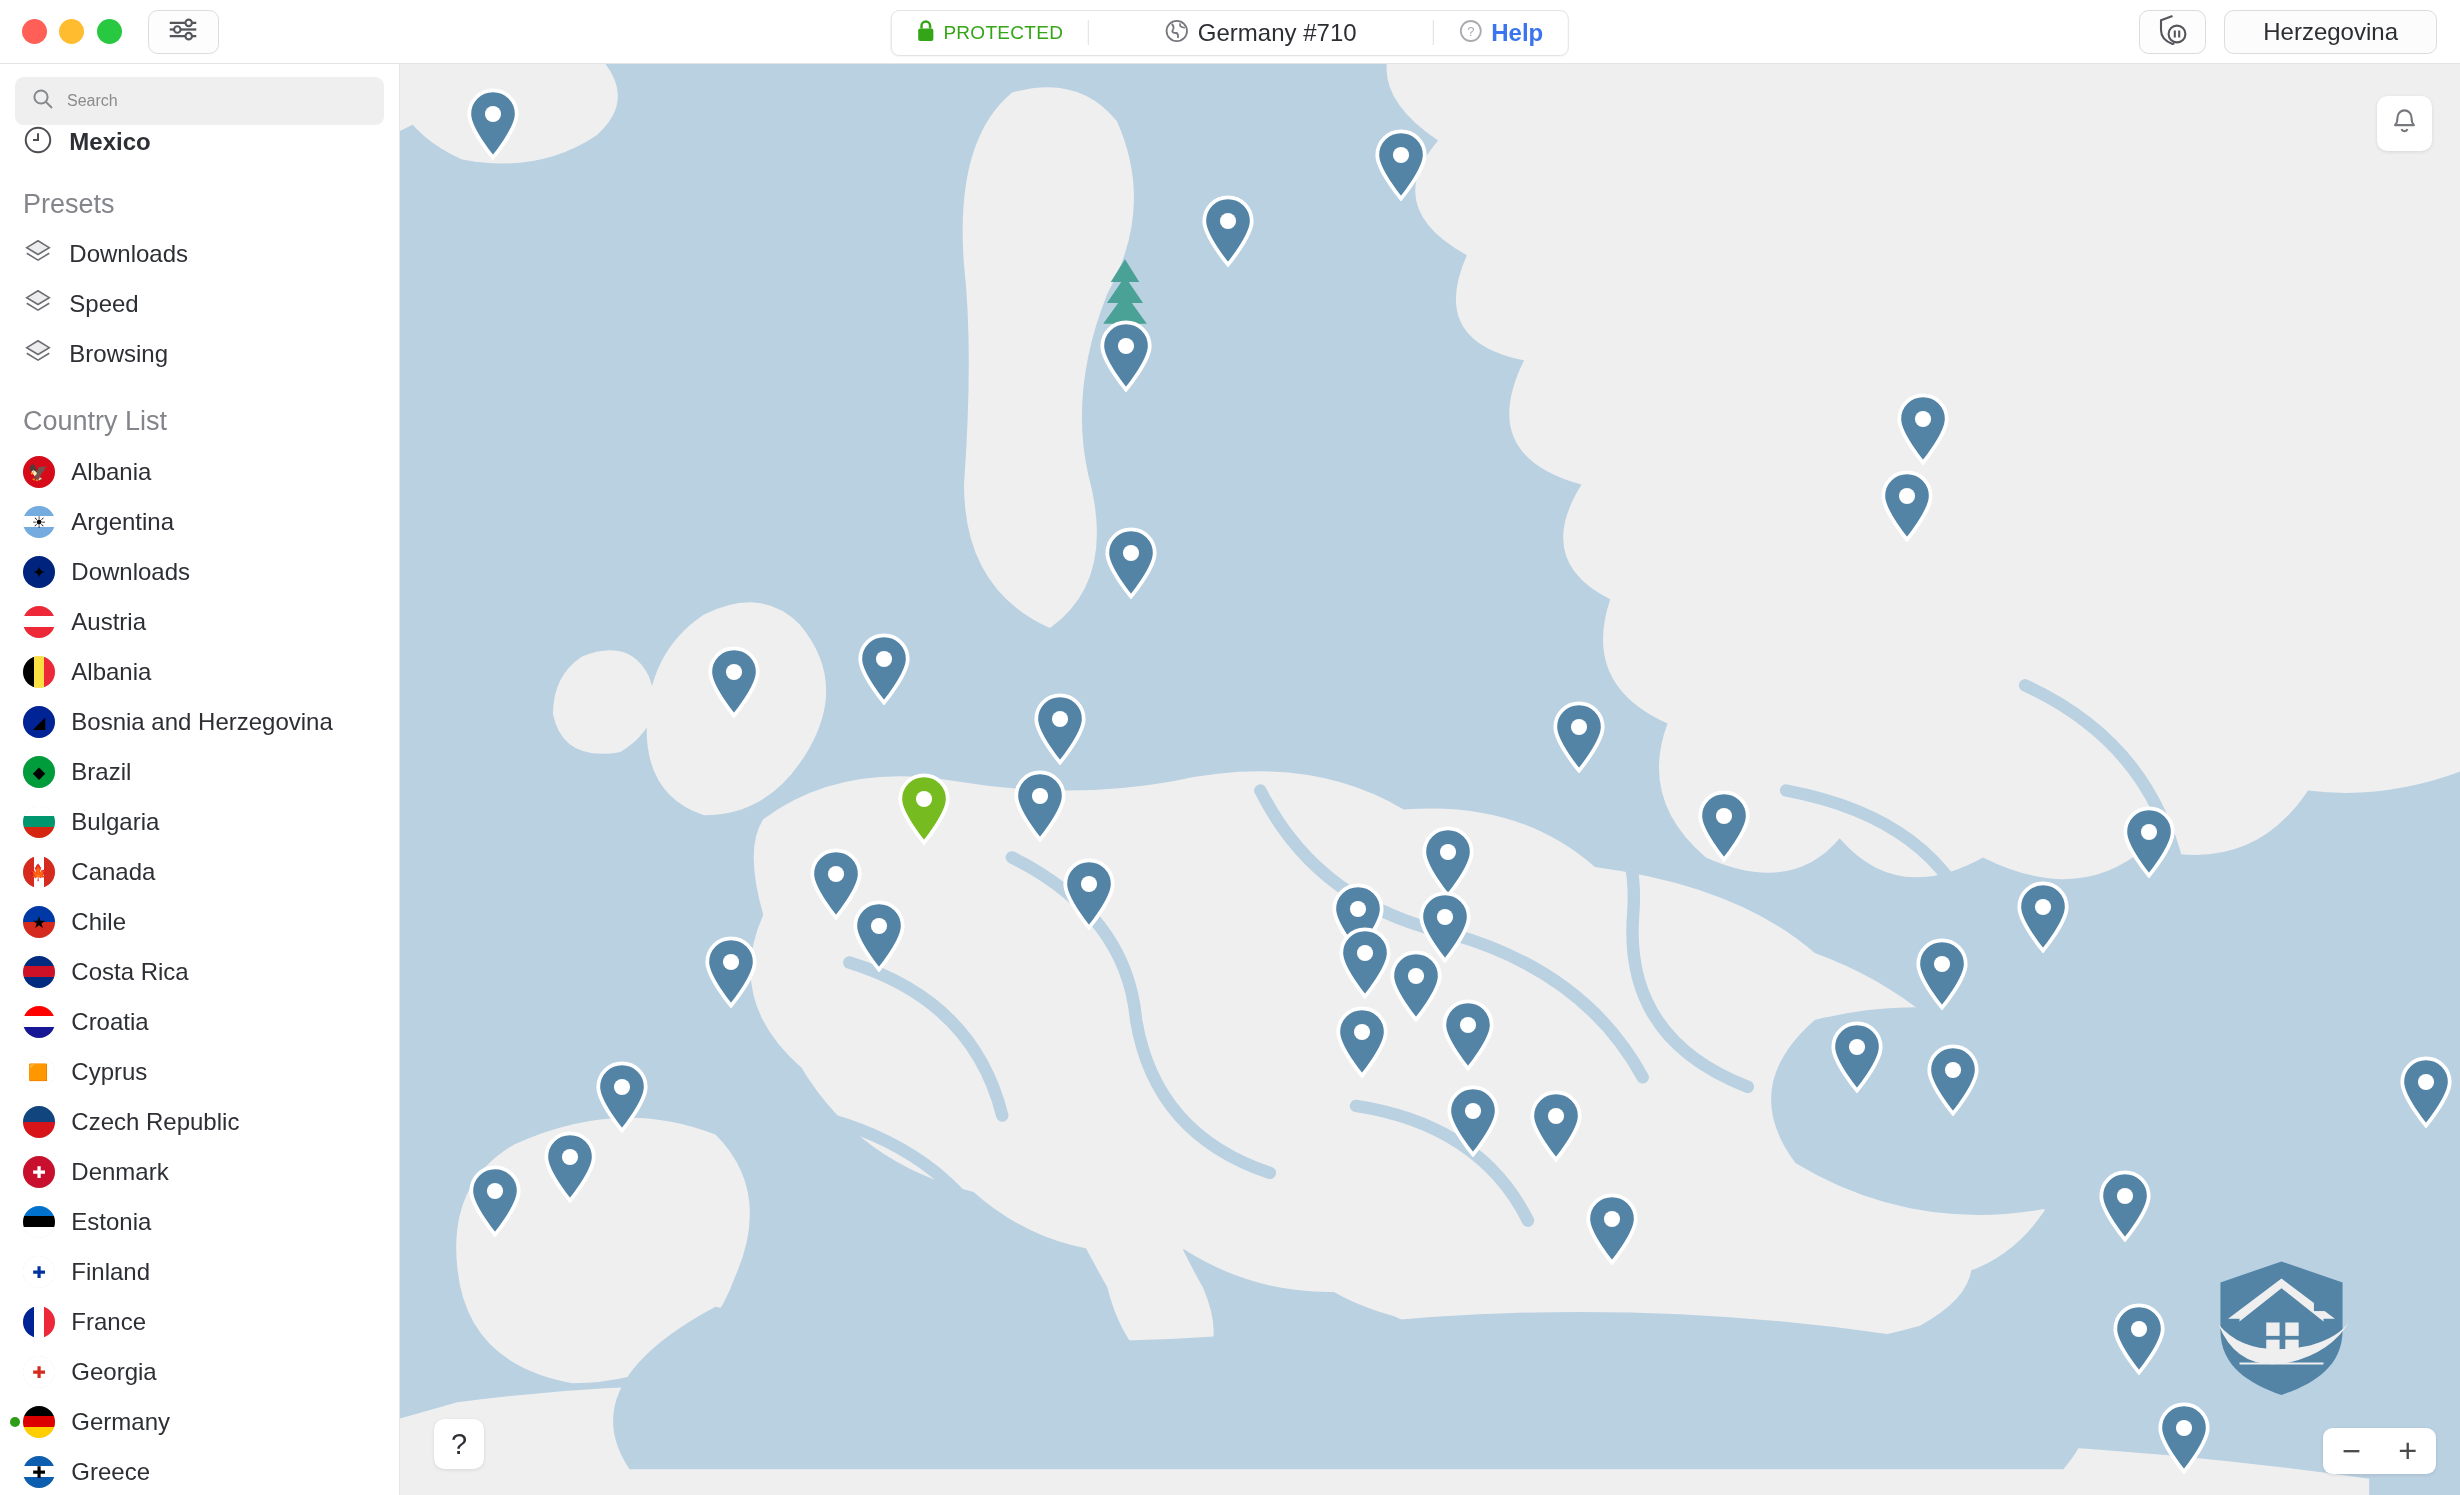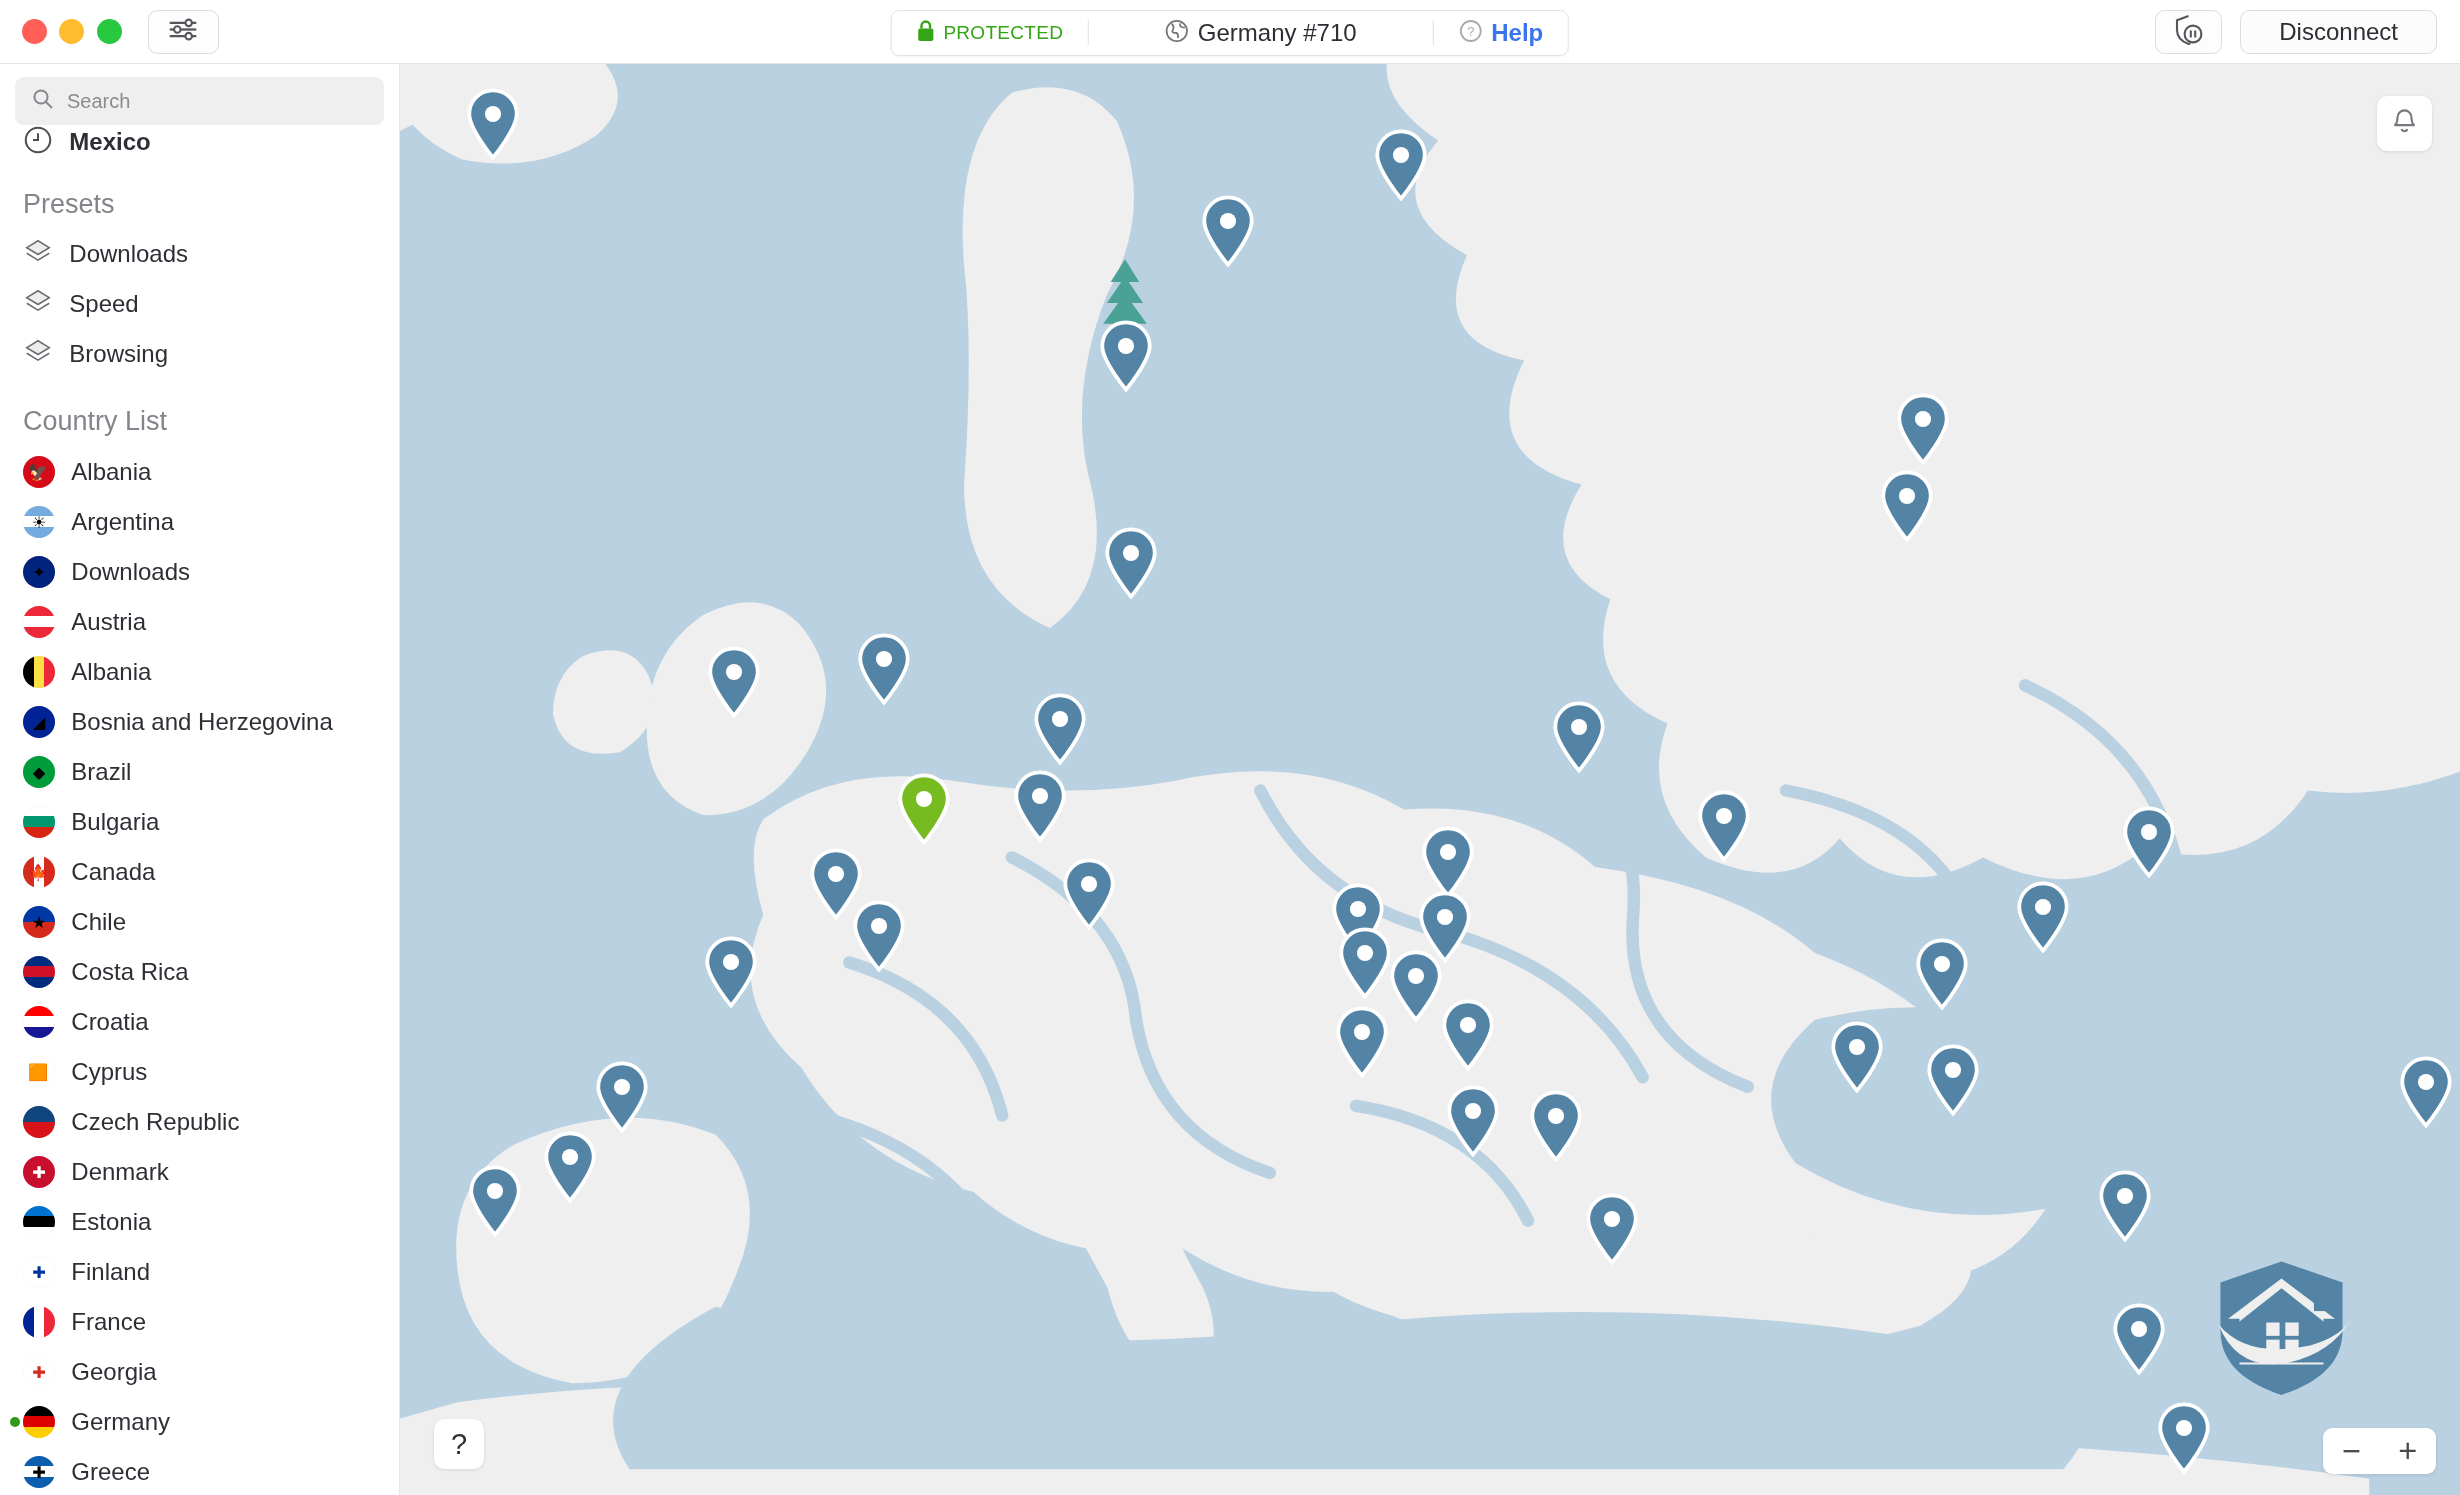--- a/index.html
+++ b/index.html
@@ -78,21 +78,21 @@
     overflow: hidden;
   }
   .search-wrap { padding: 13.4px 15.3px 0 15.3px; }
   .search-box {
     height: 48px;
     background: #efefef;
     border-radius: 8.6px;
     display: flex; align-items: center; gap: 12.4px;
     padding: 0 15.3px;
   }
-  .search-ph { color: #8b8b8e; font-size: 20px; }
+  .search-ph { color: #8b8b8e; font-size: 16px; }
 
   .recent-row {
     display: flex; align-items: center; gap: 16.3px;
     padding: 0 23px; height: 40px;
     margin-top: -3.8px;
   }
   .recent-label { font-size: 24px; font-weight: 700; color: #2d2f34; }
 
   .section-head {
     font-size: 27px; color: #83858b;
@@ -234,21 +234,21 @@
       <span>
         <svg width="34" height="34" viewBox="0 0 34 34">
           <path d="M16.5 3 L5 7.3 V17 c0 7 5 11.6 11.5 14 .6-.2 1.2-.5 1.8-.8" fill="none" stroke="#55565b" stroke-width="2.1" stroke-linejoin="round"></path>
           <circle cx="21" cy="21" r="8.4" fill="none" stroke="#55565b" stroke-width="2.1"></circle>
           <line x1="18.8" y1="17.5" x2="18.8" y2="24.5" stroke="#55565b" stroke-width="2.1"></line>
           <line x1="23.2" y1="17.5" x2="23.2" y2="24.5" stroke="#55565b" stroke-width="2.1"></line>
         </svg>
       </span>
     </div>
     <div class="tb-btn disconnect-btn">
-      <span>Disconnect</span>
+      <span>Herzegovina</span>
     </div>
   </div>
 </div>
 
 <div class="sidebar">
 
   <div class="search-wrap">
     <div class="search-box">
       <span>
         <svg width="24" height="24" viewBox="0 0 24 24">

